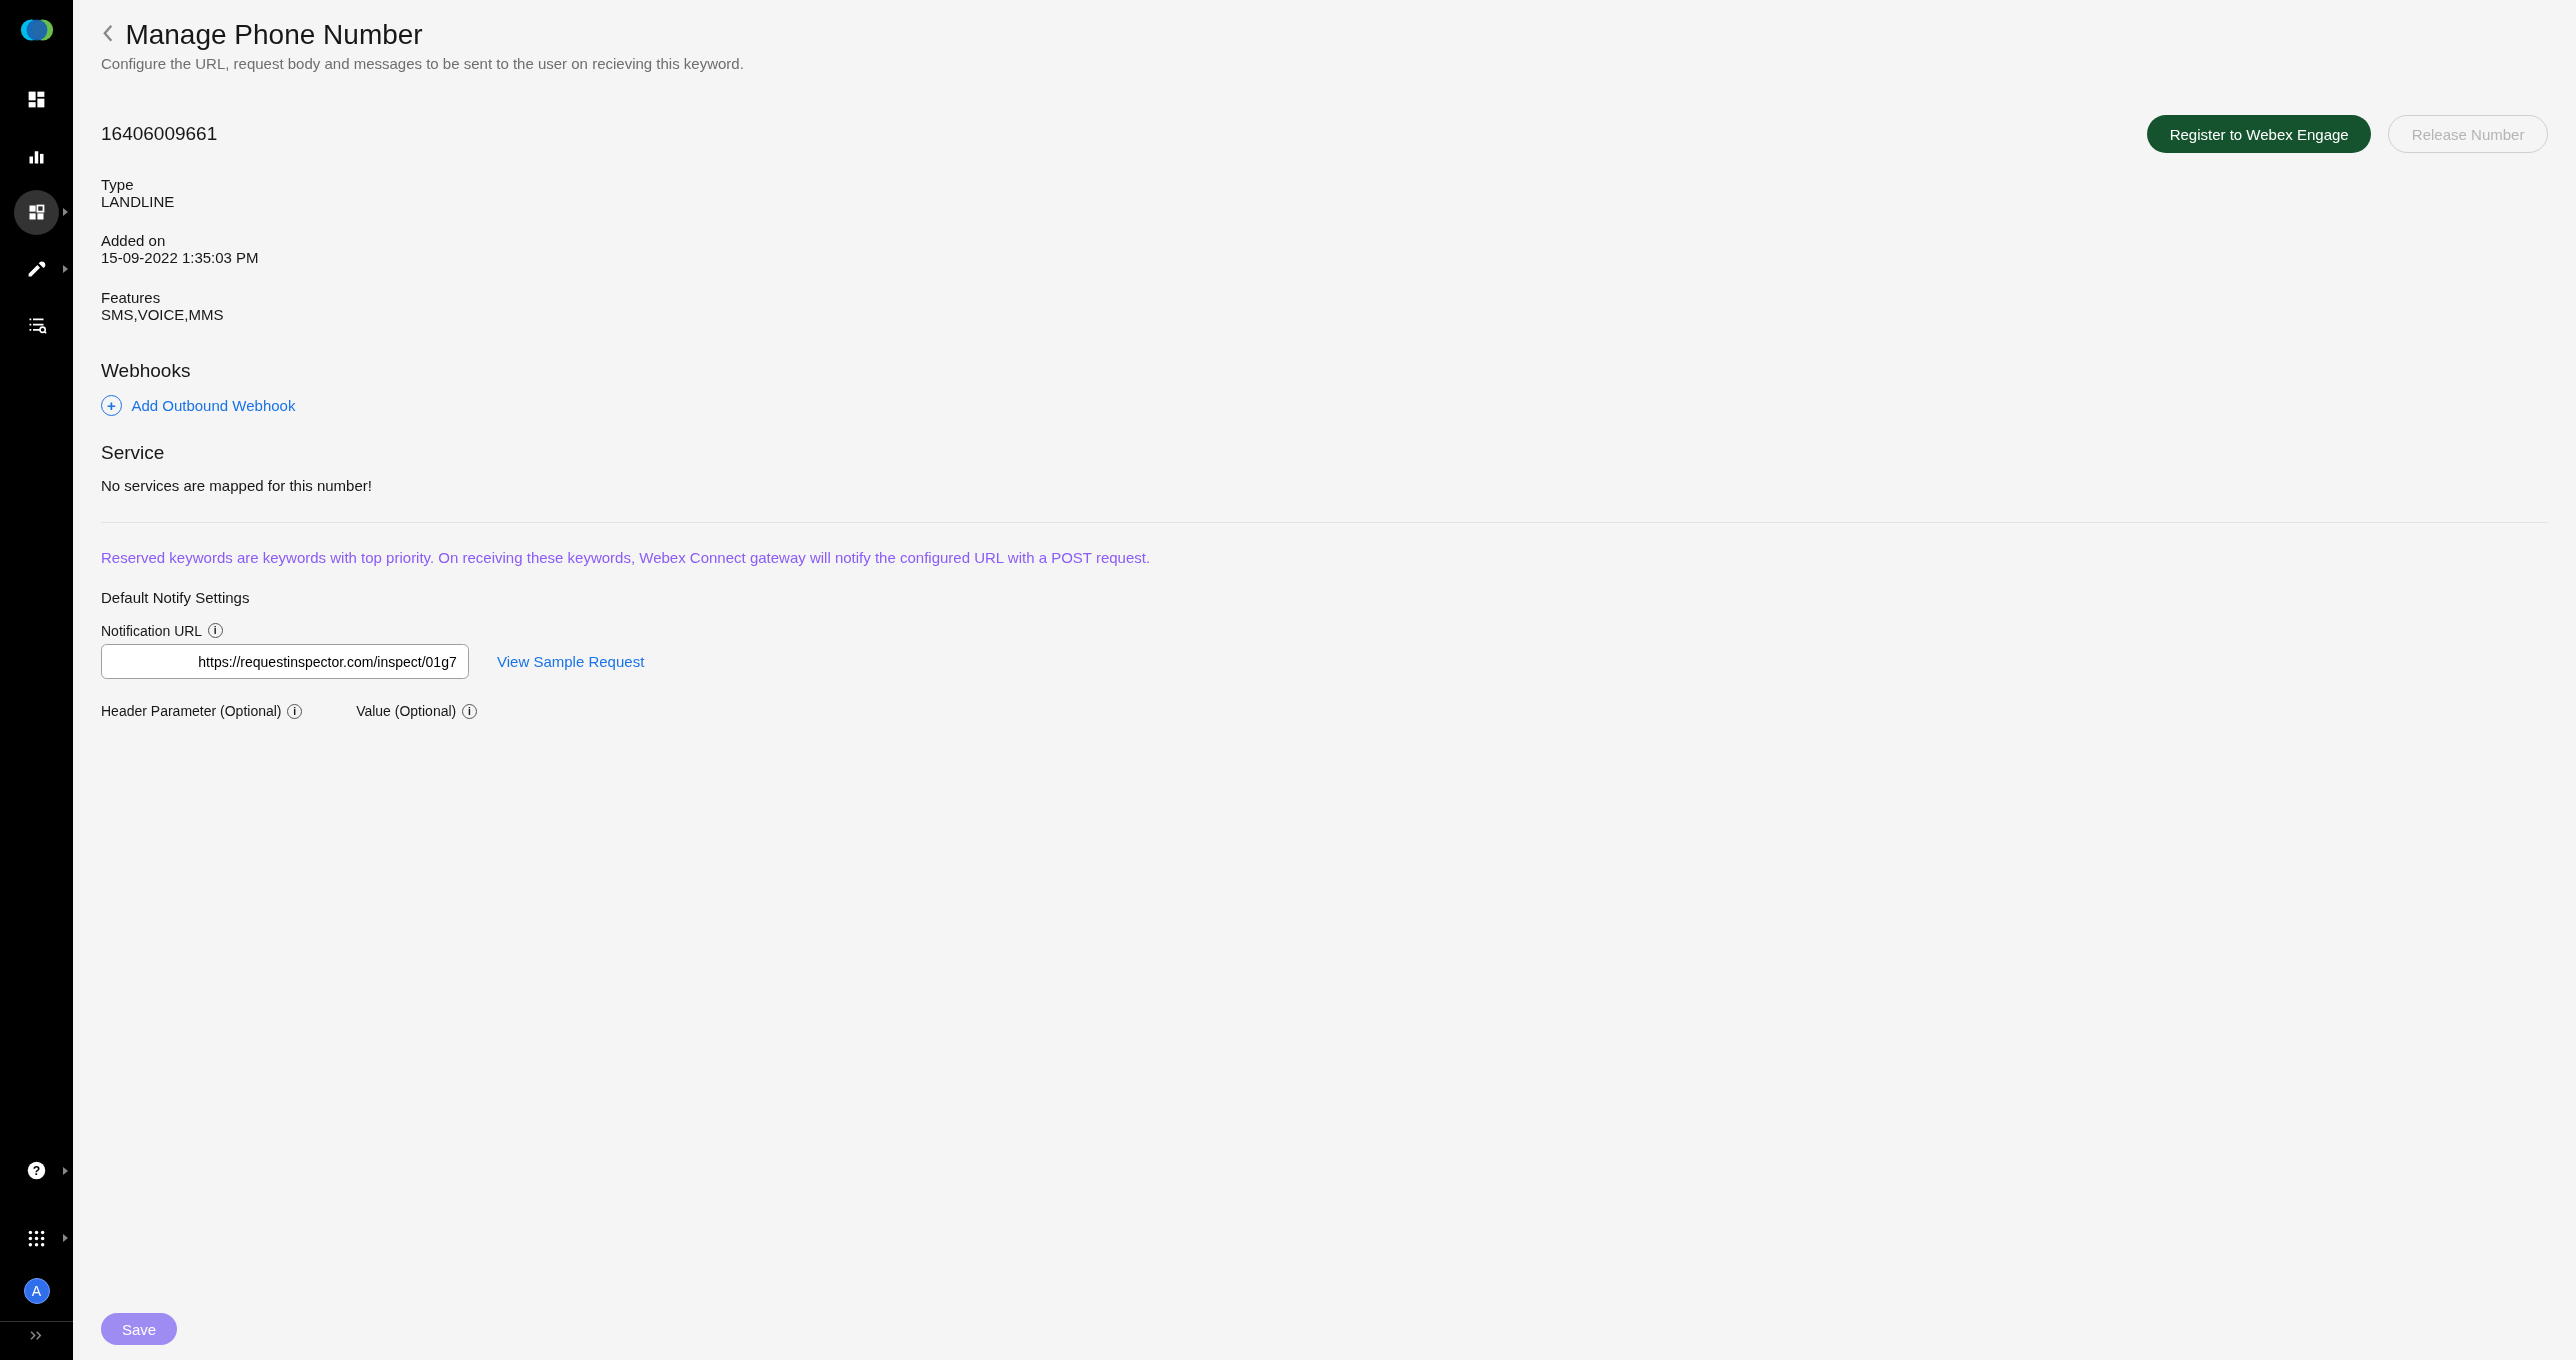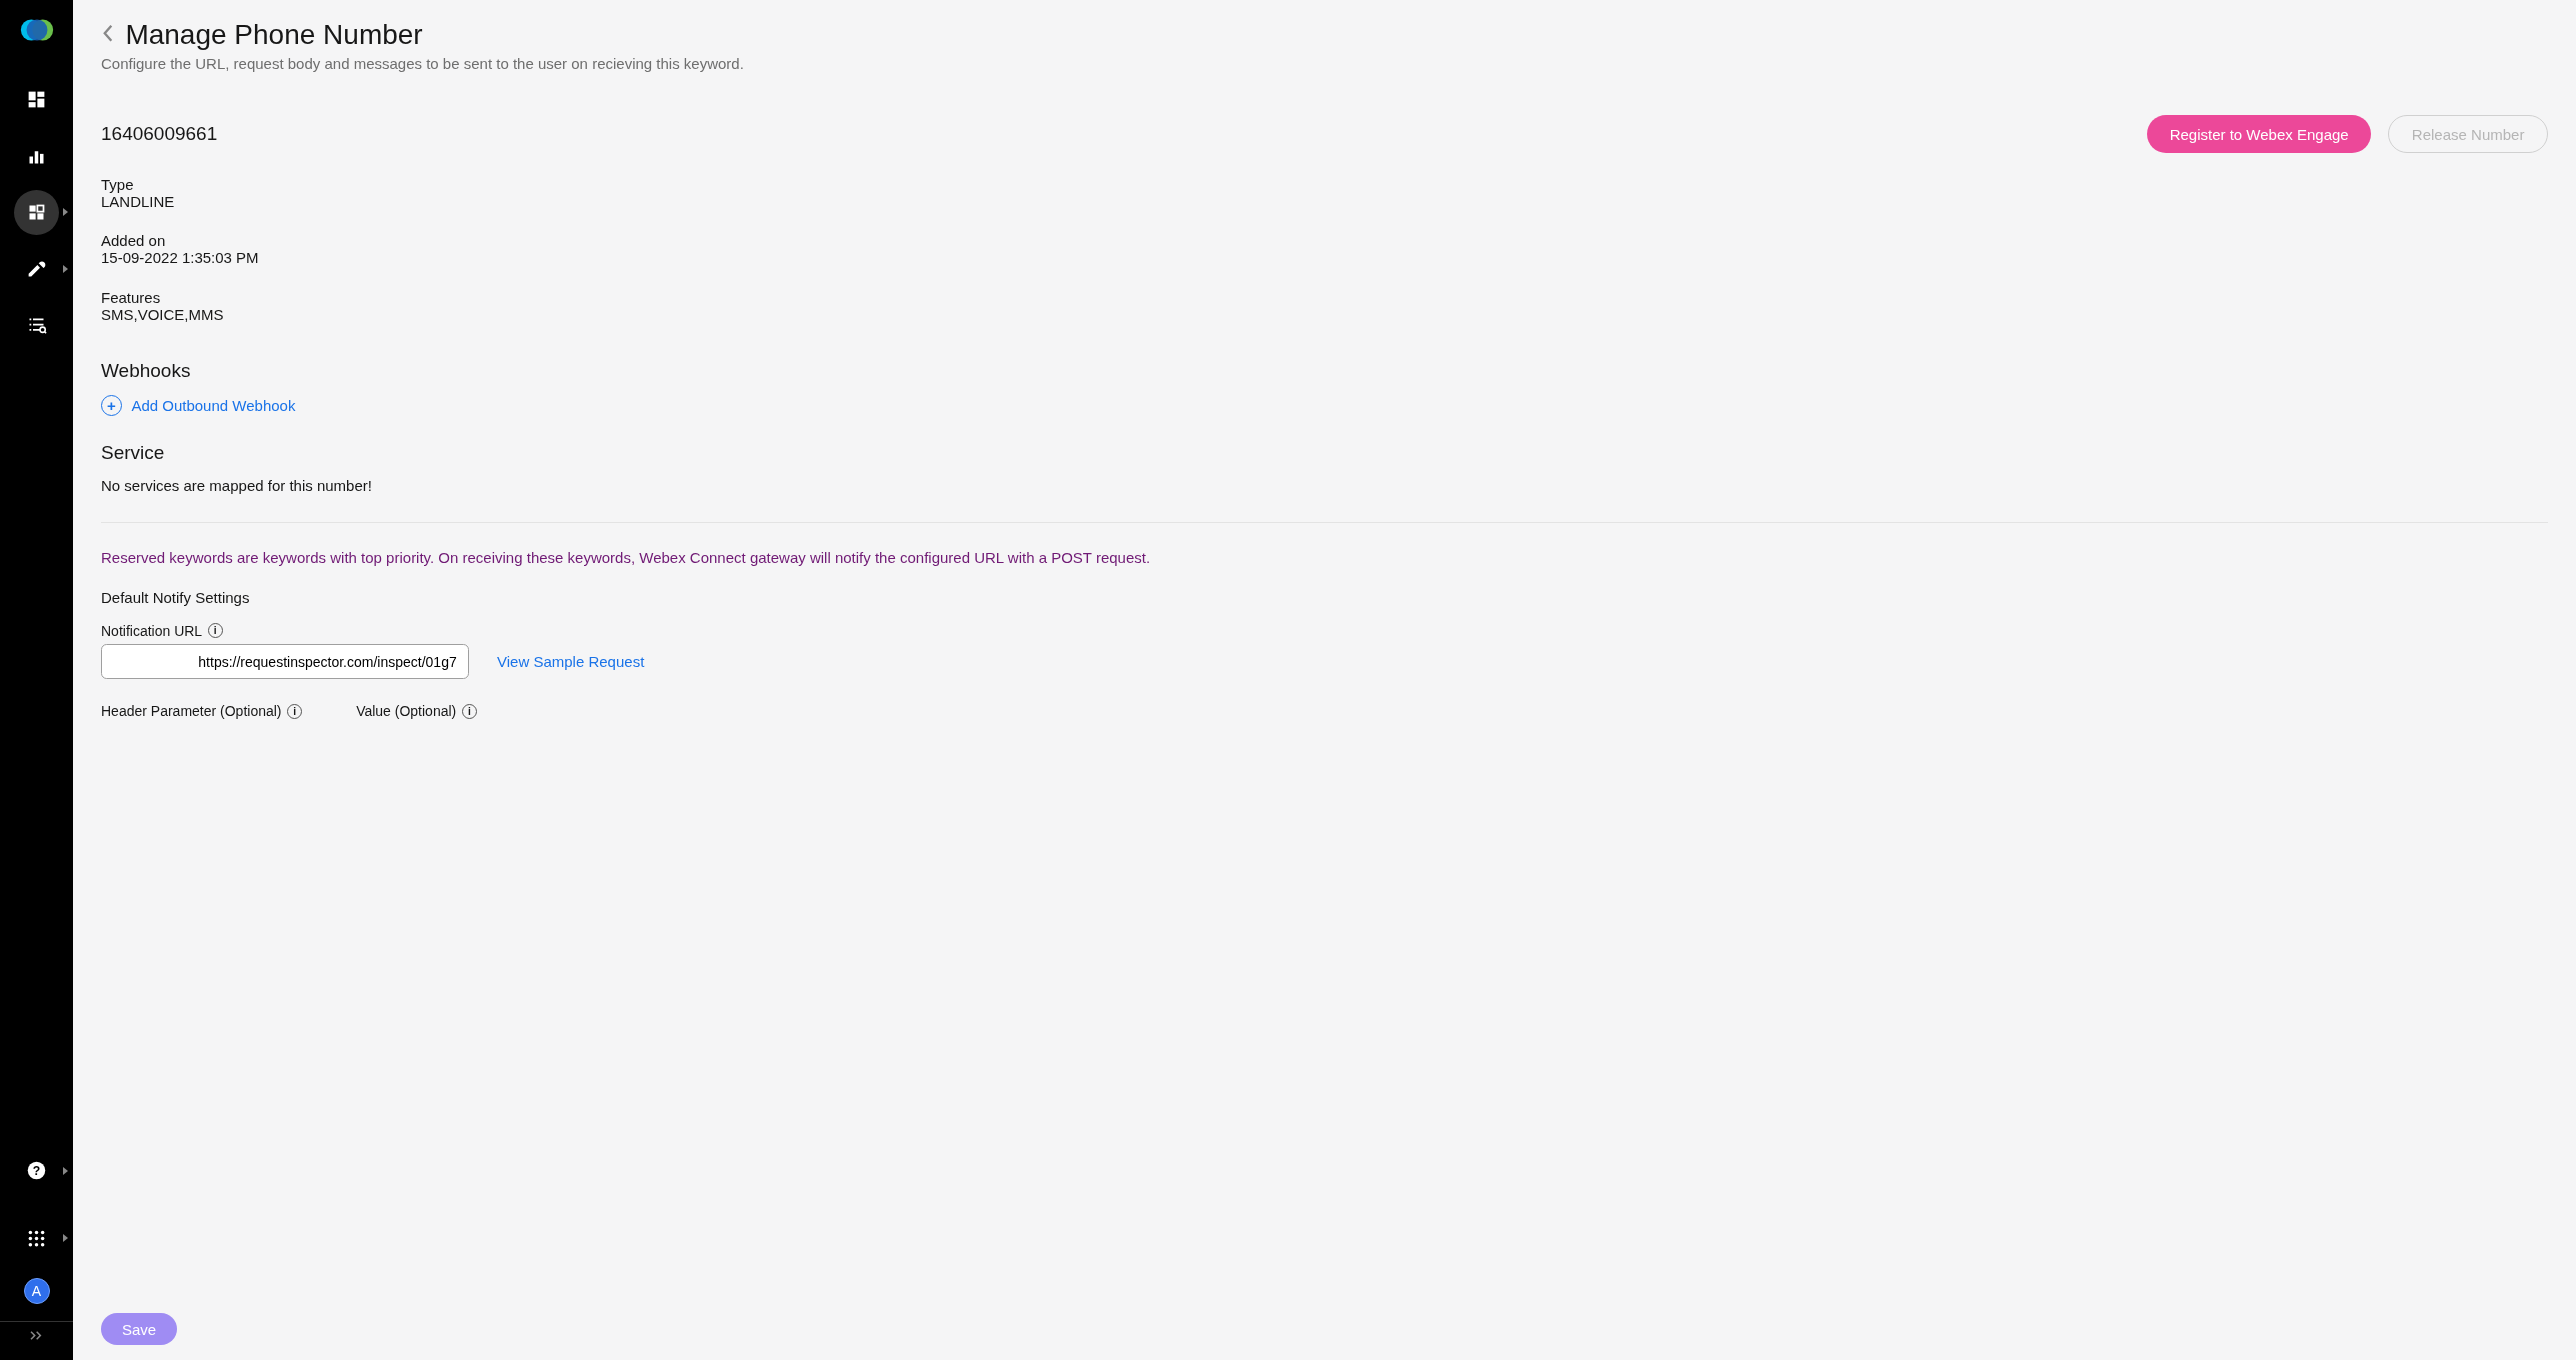--- a/index.html
+++ b/index.html
@@ -81,21 +81,21 @@
   .card {
     margin-top: 17px;
   }
   .number-row {
     display:flex; align-items:center;
     padding: 17px 0 11.3px 0;
   }
   .phone-number { font-size: 19px; font-weight: 500; }
   .number-actions { margin-left:auto; display:flex; gap:17px; }
   .btn-primary {
-    background:#ec4899;
+    background:#14532d;
     color:#fff;
     border:none;
     border-radius: 21px;
     padding: 9.4px 22.6px;
     font-size:15px;
     cursor:pointer;
   }
   .btn-disabled {
     background:transparent;
     border:0.9px solid #d0d0d0;
@@ -114,21 +114,21 @@
   .section-title { font-size:19px; font-weight:500; margin-bottom:13px; }
   .link-row { display:flex; align-items:center; gap:9.4px; }
   .plus-circle {
     width:21px;height:21px;border:1.4px solid #1a73e8;border-radius:50%;
     display:flex;align-items:center;justify-content:center;color:#1a73e8;font-weight:600;font-size:15px;
   }
   .link-text { color:#1a73e8; font-size:15px; cursor:pointer; }
 
   .divider { border-top:0.9px solid #e3e3e3; margin-top: 28px; }
 
-  .section-desc { color:#701a75; font-size:15px; margin-top:7.5px; }
+  .section-desc { color:#8b5cf6; font-size:15px; margin-top:7.5px; }
   .subheading { font-size:15px; margin-top:22.6px; }
 
   .field-block { margin-top:17px; }
   .field-label { font-size:14px; display:flex; align-items:center; gap:5.6px; margin-bottom:5.6px; }
   .info-icon {
     width:15px;height:15px;border:1.4px solid #555;border-radius:50%;
     display:inline-flex;align-items:center;justify-content:center;font-size:10.3px;font-weight:600;
   }
   .input-and-link { display:flex; align-items:center; gap:28px; }
   input[type=text] {

